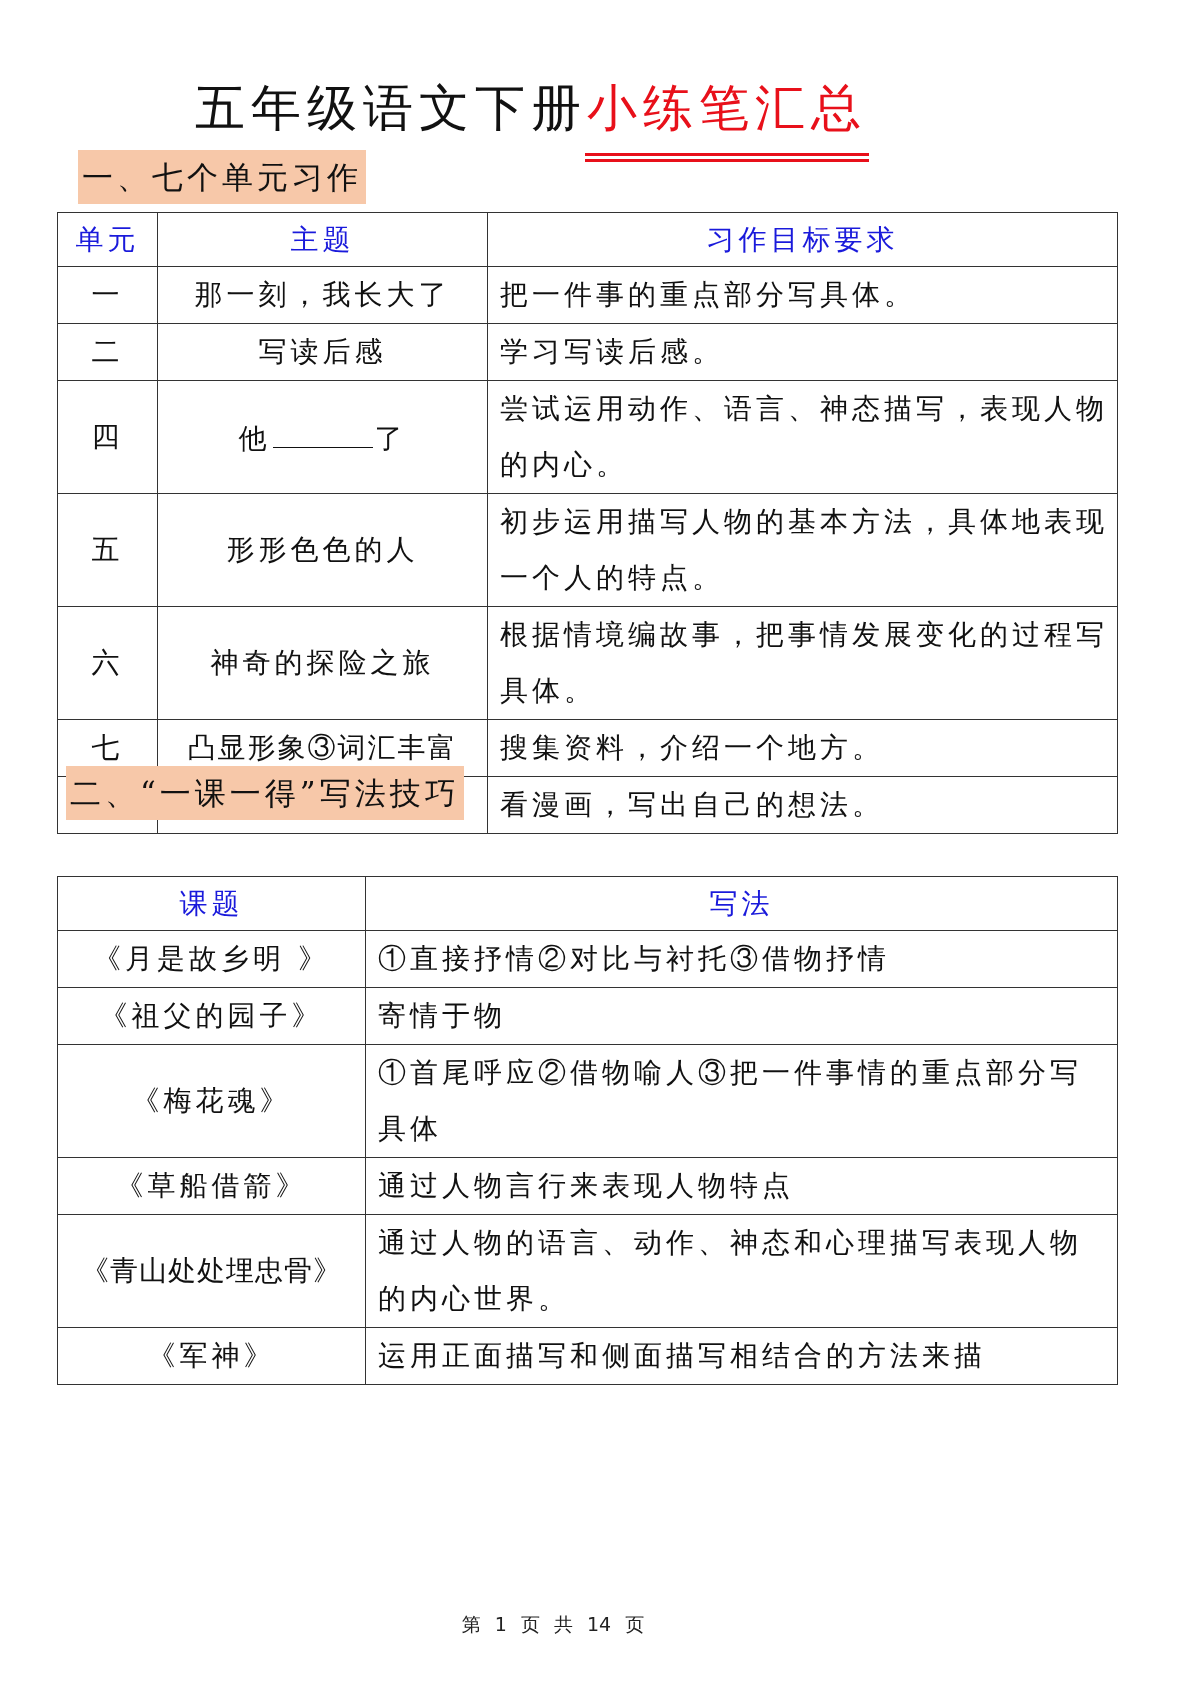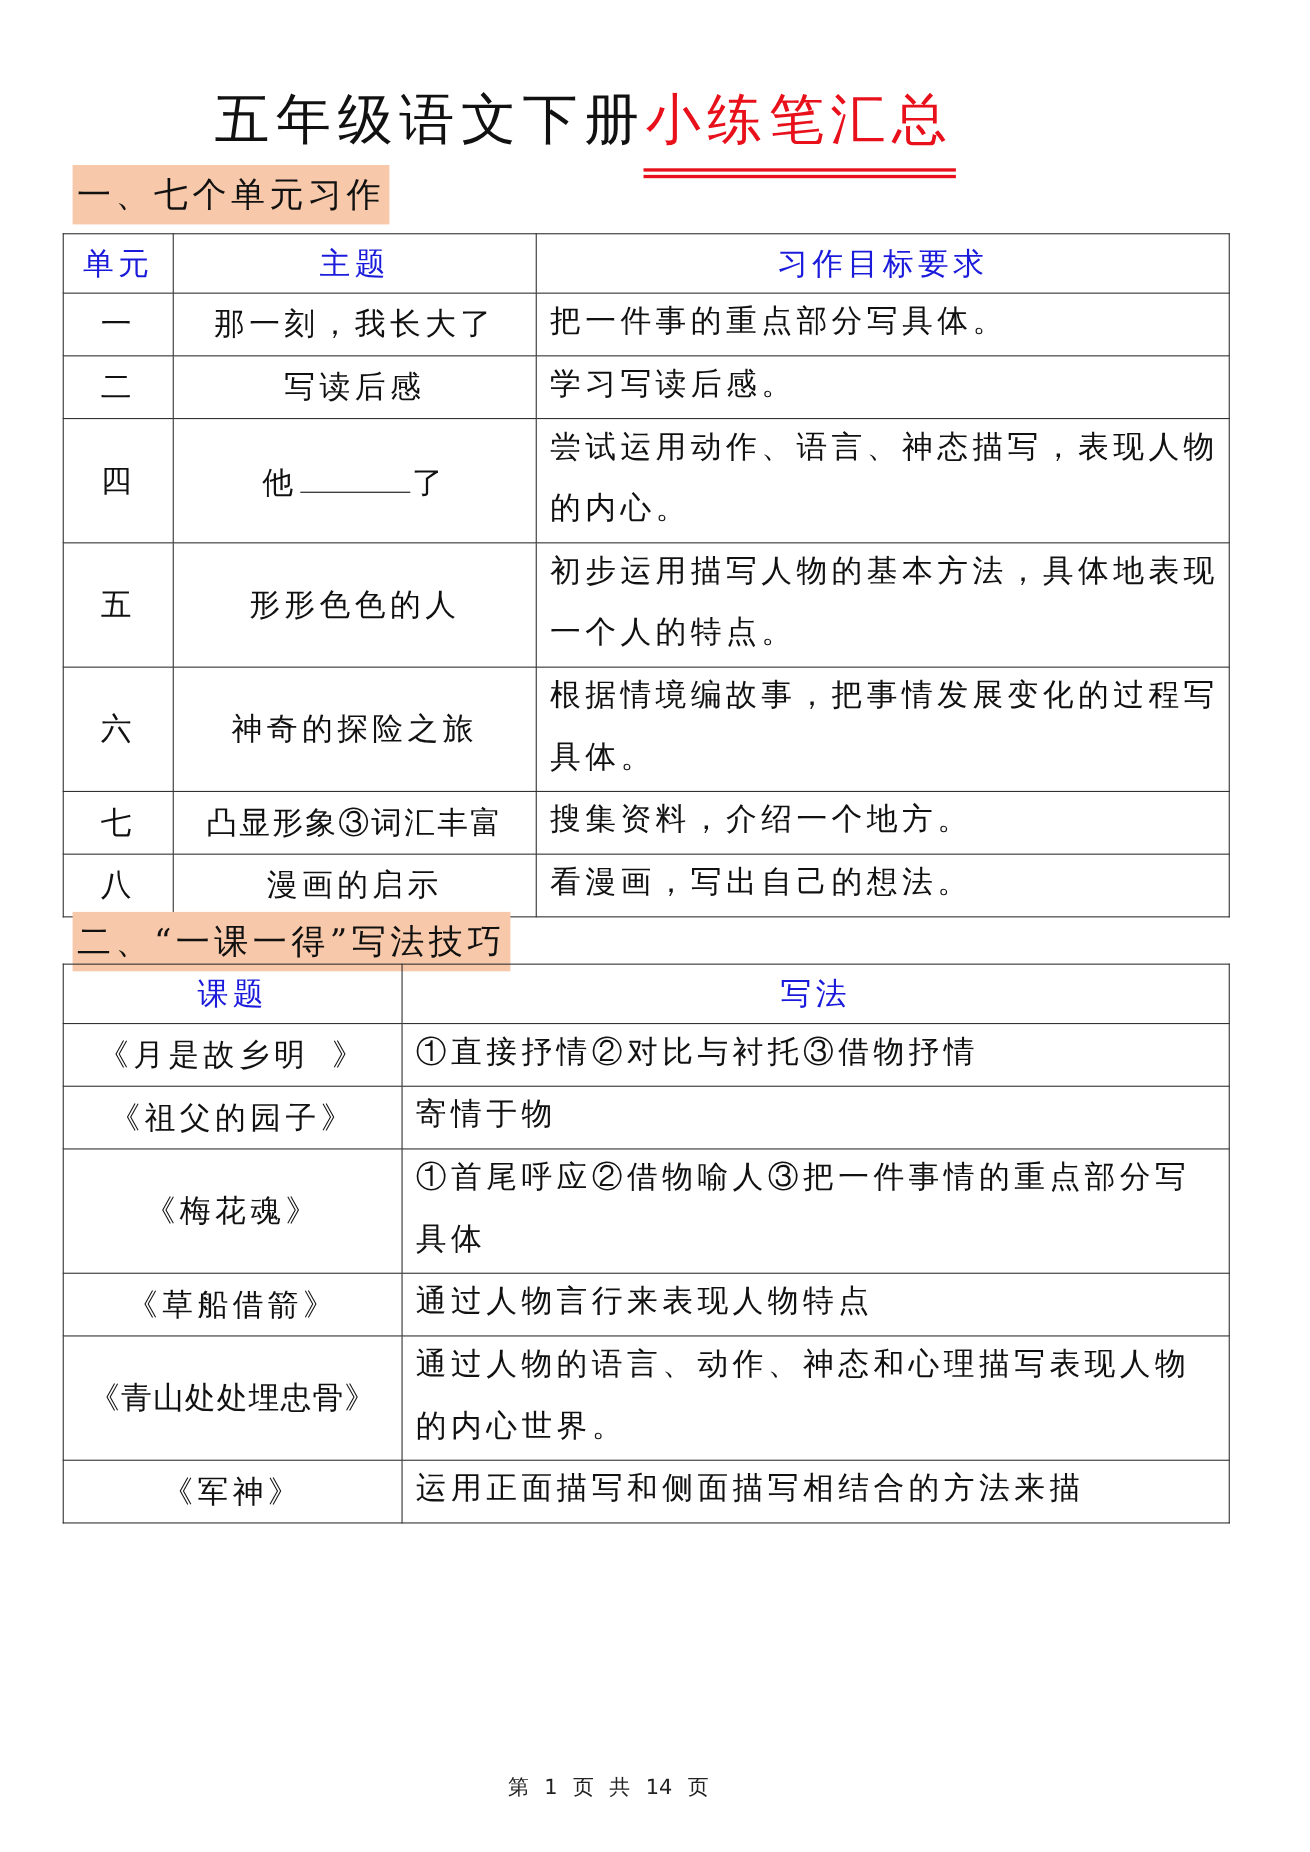--- a/index.html
+++ b/index.html
@@ -8,38 +8,38 @@
   .title { position: absolute; top: 68px; left: 0; width: 1062px; text-align: center;
            font-size: 50px; letter-spacing: 6px; line-height: 80px; }
   .title .black { color: #111; }
   .title .red { color: #e8101a; display: inline-block; position: relative; }
   .title .red::after { content: ""; position: absolute; left: -2px; right: -2px; bottom: -8px;
            height: 3px; background: #e8101a; box-shadow: 0 6px 0 #e8101a; }
   .section-head { position: absolute; background: #f7c8a9; font-size: 31px;
                   line-height: 54px; padding: 0 4px 0 4px; letter-spacing: 4px; color: #111; }
   table { position: absolute; border-collapse: collapse; table-layout: fixed; }
   td, th { border: 1.5px solid #333; font-weight: normal; font-size: 28px; letter-spacing: 4px;
-           padding: 0; vertical-align: middle; font-family: Liberation Mono, monospace; }
+           padding: 0; vertical-align: middle; }
   th { color: #1a1adb; text-align: center; }
   td.c { text-align: center; }
   td.l { text-align: left; padding-left: 12px; padding-right: 6px; line-height: 56px; }
   .blank { display: inline-block; width: 100px; border-bottom: 1.5px solid #111; height: 30px;
            vertical-align: baseline; margin: 0 2px; }
   .footer { position: absolute; top: 1612px; left: 0; width: 1106px; text-align: center;
             font-family: "DejaVu Sans", "Liberation Sans", sans-serif; font-size: 19px;
             color: #222; word-spacing: 8px; }
 </style>
 </head>
 <body>
 
 <div class="title">
   <span class="black">五年级语文下册</span><span class="red">小练笔汇总</span>
 </div>
 
-<div class="section-head" style="top:150px; left:66px;">一、七个单元习作</div>
+<div class="section-head" style="top:150px; left:78px;">一、七个单元习作</div>
 
 <table style="top:212px; left:57px; width:1060px;">
   <colgroup>
       <col style="width:100px">
       <col style="width:330px">
       <col style="width:630px">
     </colgroup>
   <tbody>
       <tr style="height:54px">
     <th>单元</th>
@@ -77,21 +77,21 @@
     <td class="l">搜集资料，介绍一个地方。</td>
   </tr>
   <tr style="height:53px">
     <td class="c">八</td>
     <td class="c">漫画的启示</td>
     <td class="l">看漫画，写出自己的想法。</td>
   </tr>
 </tbody>
   </table>
 
-<div class="section-head" style="top:829px; left:66px;">二、“一课一得”写法技巧</div>
+<div class="section-head" style="top:766px; left:66px;">二、“一课一得”写法技巧</div>
 
 <table style="top:876px; left:57px; width:1060px;">
   <colgroup>
       <col style="width:308px">
       <col style="width:752px">
     </colgroup>
   <tbody>
       <tr style="height:54px">
     <th>课题</th>
     <th>写法</th>

